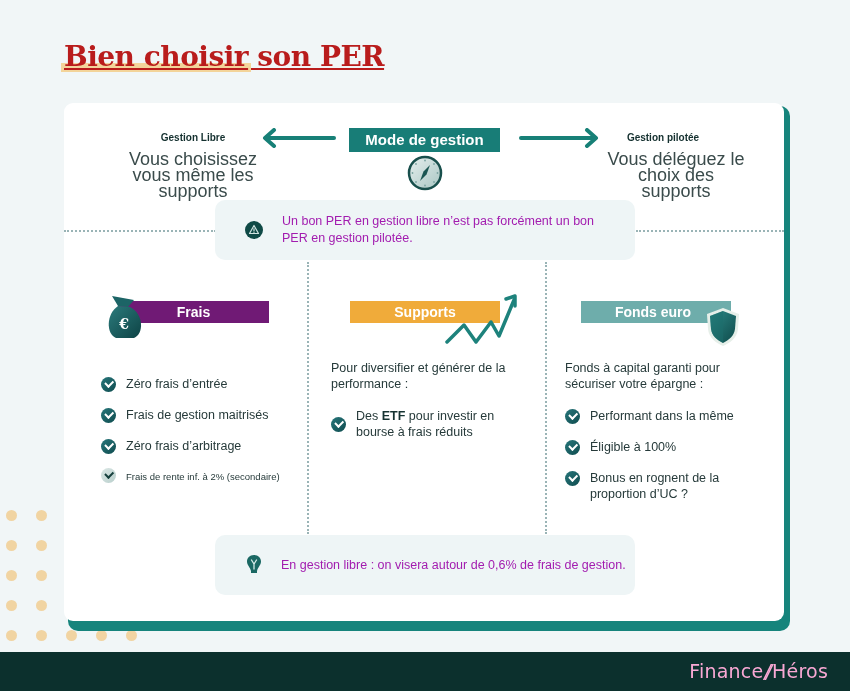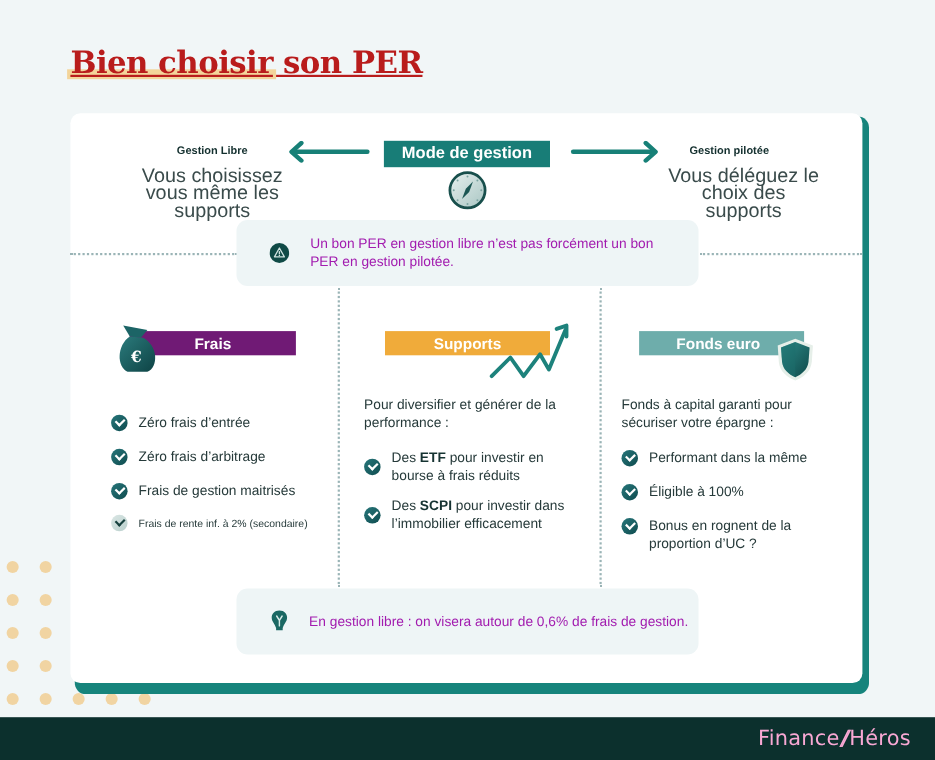--- a/index.html
+++ b/index.html
@@ -148,25 +148,25 @@
   <text x="20" y="35" font-size="14" font-weight="bold" fill="#ffffff" text-anchor="middle" font-family="DejaVu Serif, serif">€</text>
 </svg>
 <div class="col" style="left:101px; width:195px;">
   <ul class="list">
     <li>
         <span class="chk"></span>
         <span>Zéro frais d’entrée</span>
       </li>
     <li>
         <span class="chk"></span>
+        <span>Frais de gestion maitrisés</span>
+      </li>
+    <li>
+        <span class="chk"></span>
         <span>Zéro frais d’arbitrage</span>
-      </li>
-    <li>
-        <span class="chk"></span>
-        <span>Frais de gestion maitrisés</span>
       </li>
     <li class="secondary">
         <span class="chk"></span>
         <span style="margin-top:2px;">Frais de rente inf. à 2% (secondaire)</span>
       </li>
   </ul>
 </div>
 
 <div class="badge" style="left:350px; top:301px; width:150px; background:#f0ab3a;">
   <span>Supports</span>
@@ -174,24 +174,20 @@
 <svg style="position:absolute; left:444px; top:292px;" width="76" height="56" viewBox="0 0 76 56">
   <polyline points="3,50 20,33 32,50 47,30 55,44 70,8" fill="none" stroke="#1d827c" stroke-width="3.5" stroke-linejoin="round" stroke-linecap="round"></polyline>
   <path d="M62 7 L71 4 L71 14" fill="none" stroke="#1d827c" stroke-width="3.5" stroke-linecap="round" stroke-linejoin="round"></path>
 </svg>
 <div class="col" style="left:331px; width:200px;">
   <div class="intro">Pour diversifier et  générer de la performance :</div>
   <ul class="list">
     <li style="margin-bottom:12px;">
         <span class="chk" style="margin-top:9px;"></span>
         <span><span>Des </span><b>ETF</b><span> pour investir en bourse à frais réduits</span></span>
-      </li>
-    <li>
-        <span class="chk" style="margin-top:9px;"></span>
-        <span><span>Des </span><b>SCPI</b><span> pour investir dans l’immobilier efficacement</span></span>
       </li>
   </ul>
 </div>
 
 <div class="badge" style="left:581px; top:301px; width:150px; background:#6eadab;">
   <span style="margin-left:-6px;">Fonds euro</span>
 </div>
 <svg style="position:absolute; left:705px; top:307px;" width="36" height="40" viewBox="0 0 36 40">
   <defs>
       <linearGradient id="sg" x1="0" y1="0" x2="1" y2="1">

